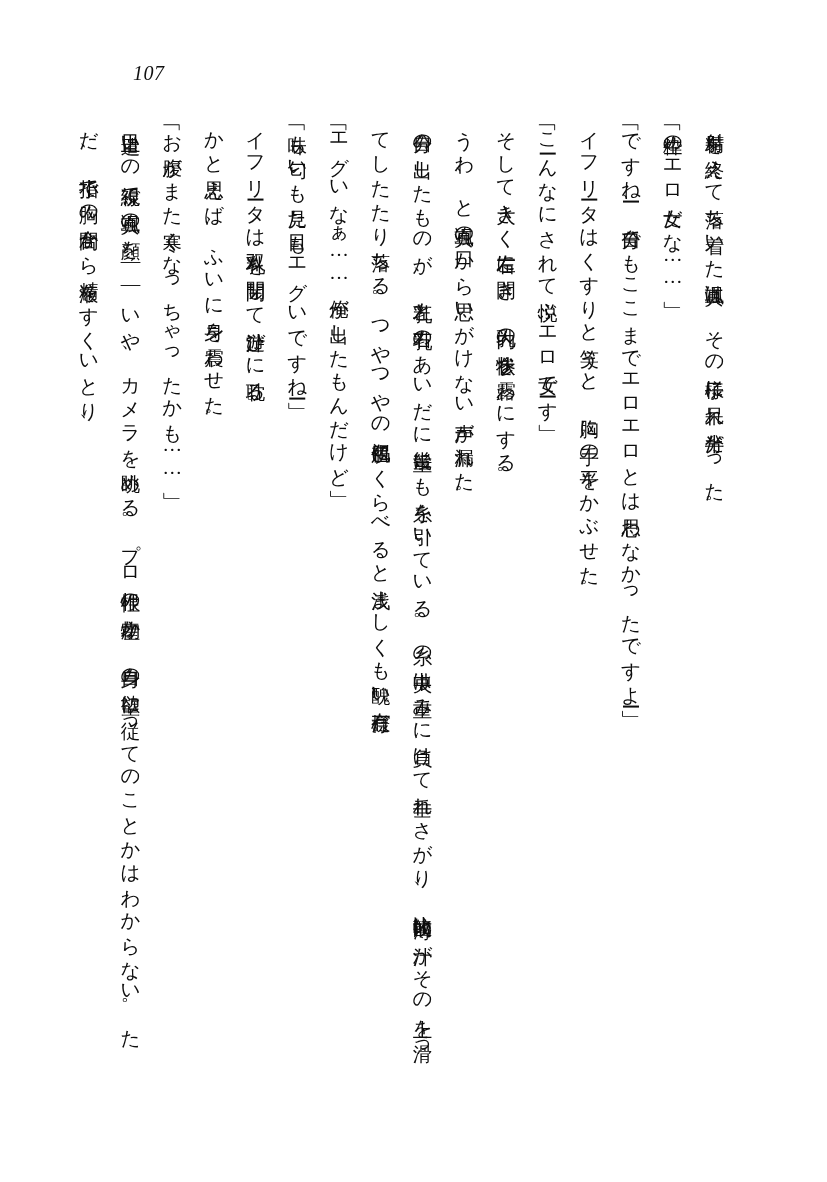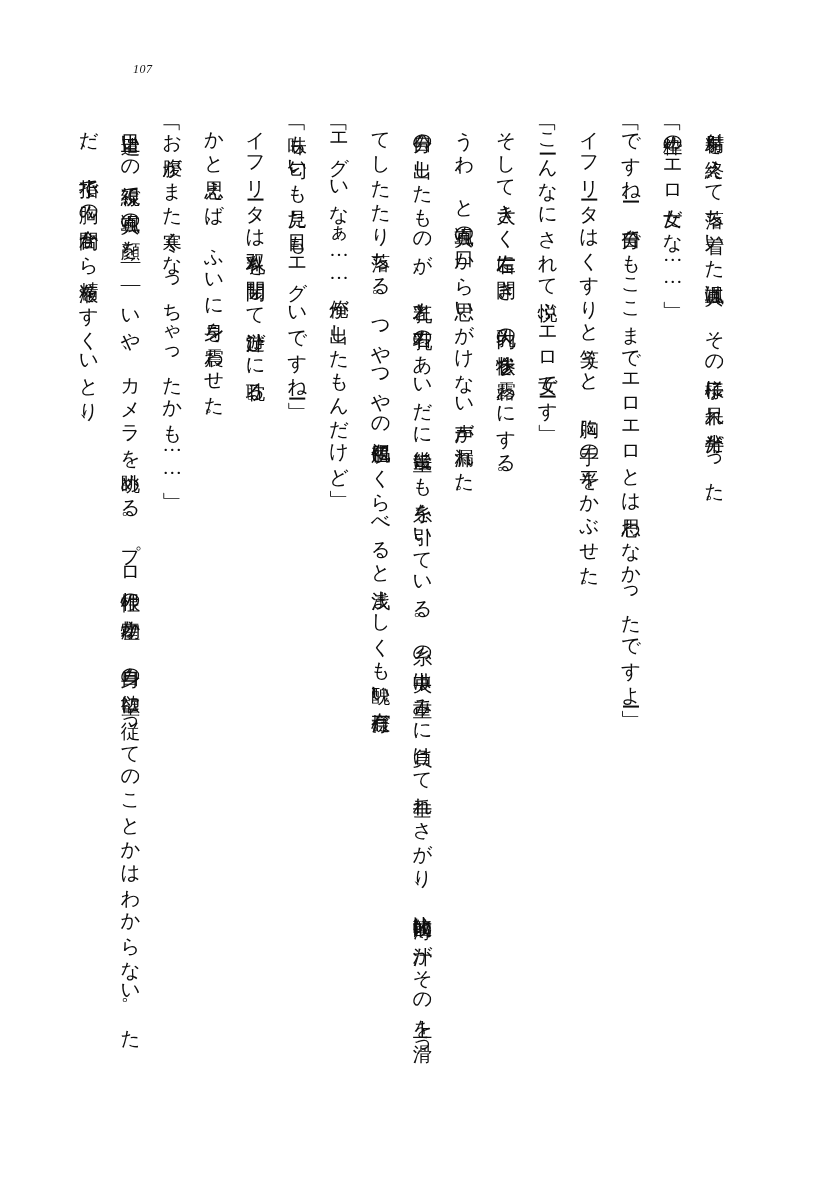--- a/index.html
+++ b/index.html
@@ -12,21 +12,21 @@
     width: 827px;
     height: 1182px;
     background: #ffffff;
     overflow: hidden;
     font-family: "Liberation Serif", "DejaVu Serif", serif;
   }
   .page-number {
     position: absolute;
     top: 62px;
     left: 133px;
-    font-size: 12px;
+    font-size: 20px;
     font-style: italic;
     color: #111111;
     letter-spacing: 0.5px;
   }
   .text-block {
     position: absolute;
     top: 118px;
     right: 92px;
     height: 960px;
     width: 640px;

